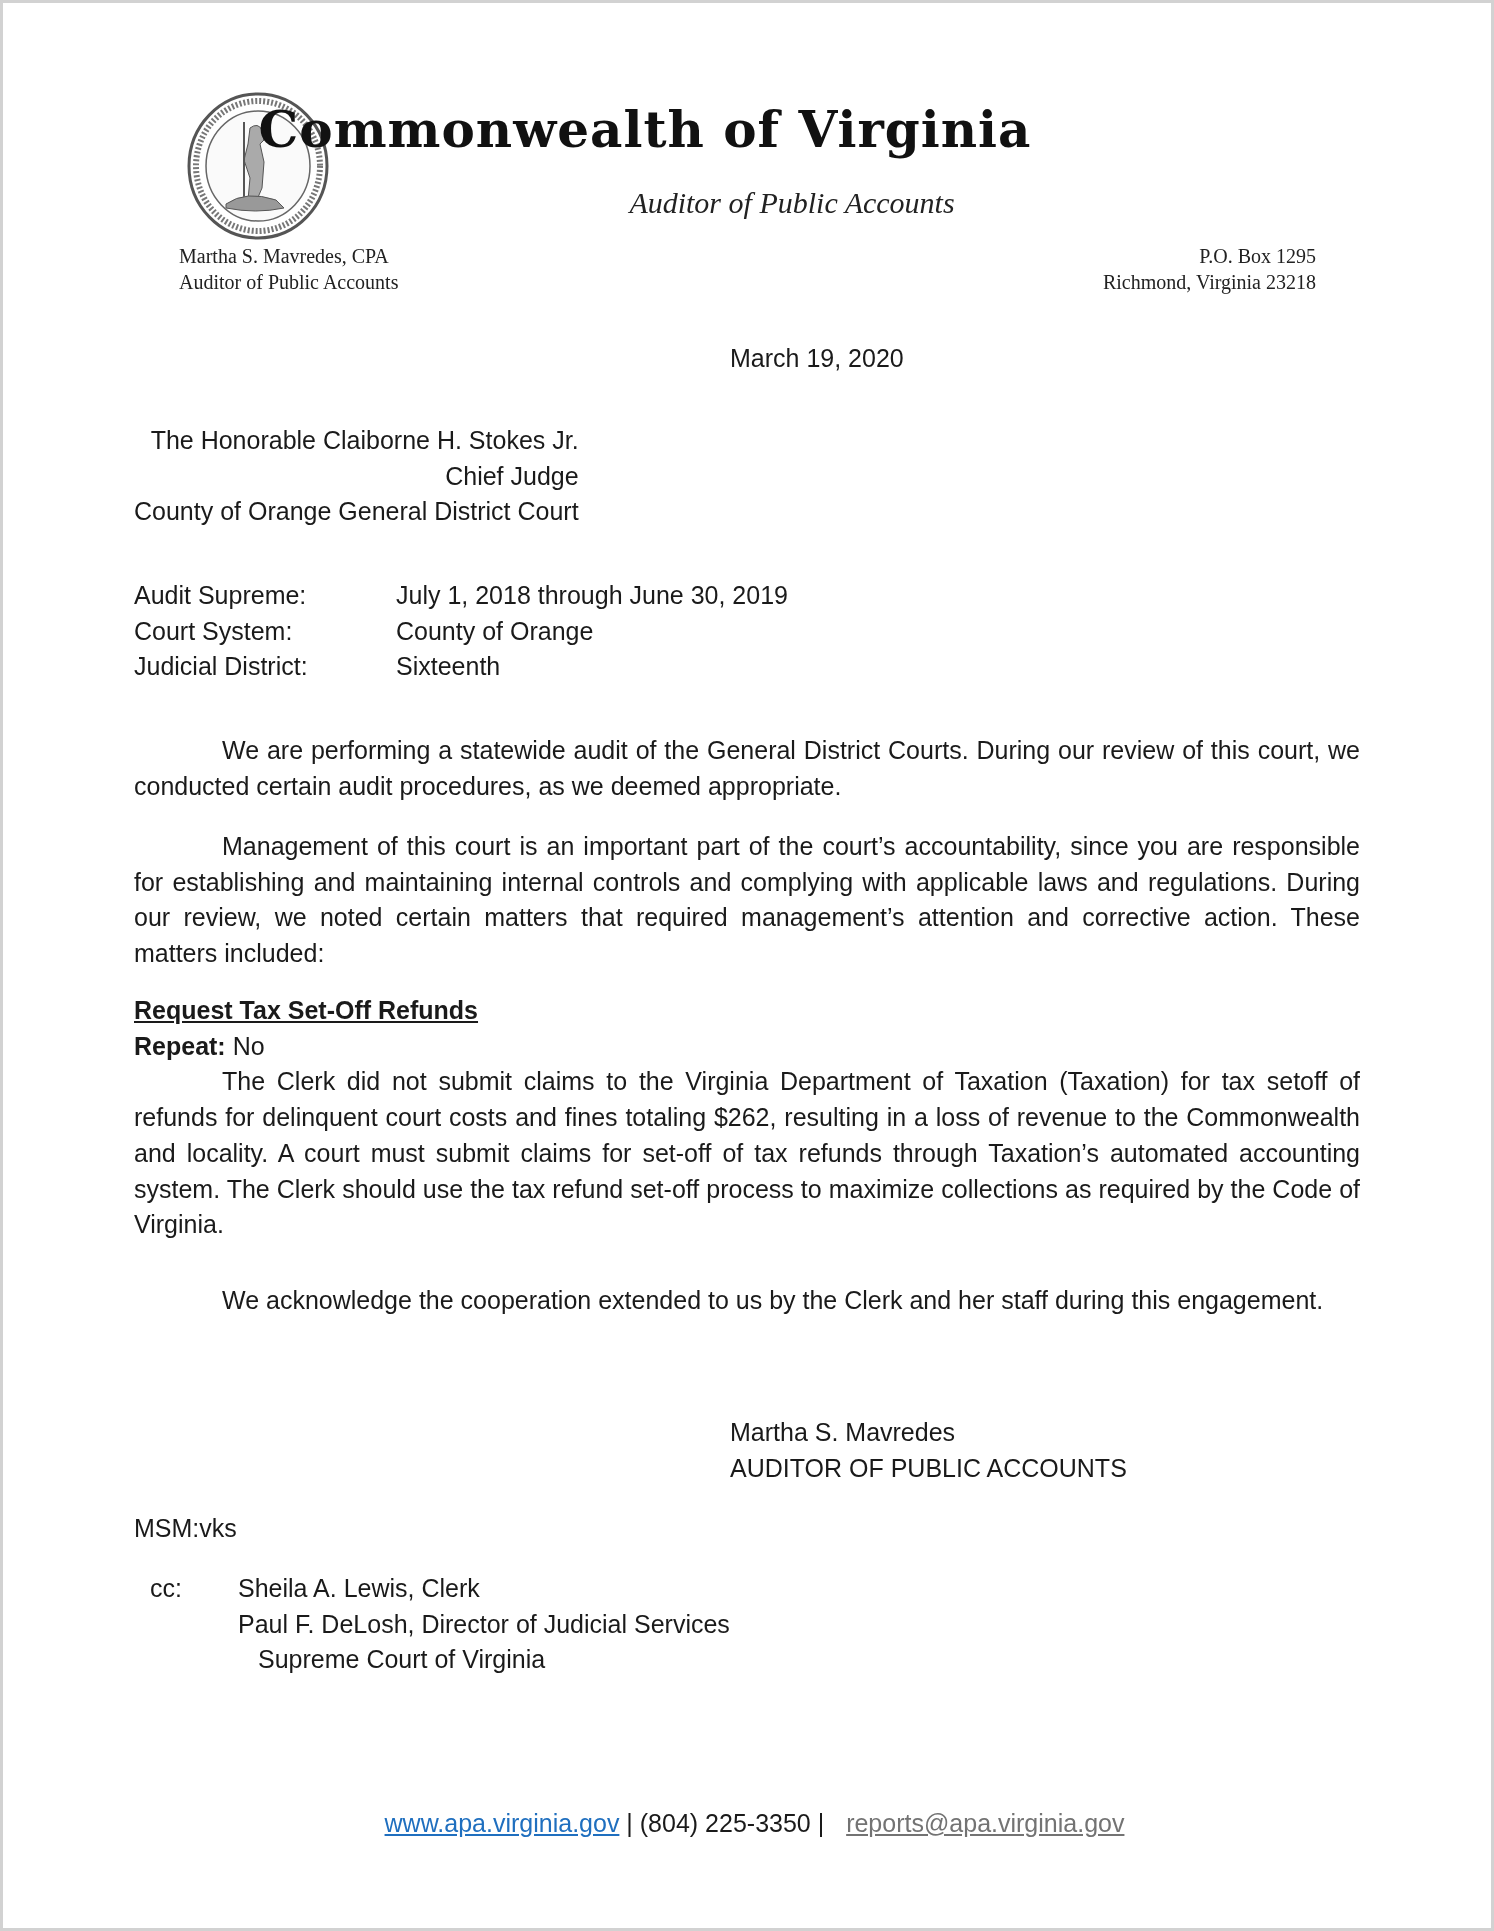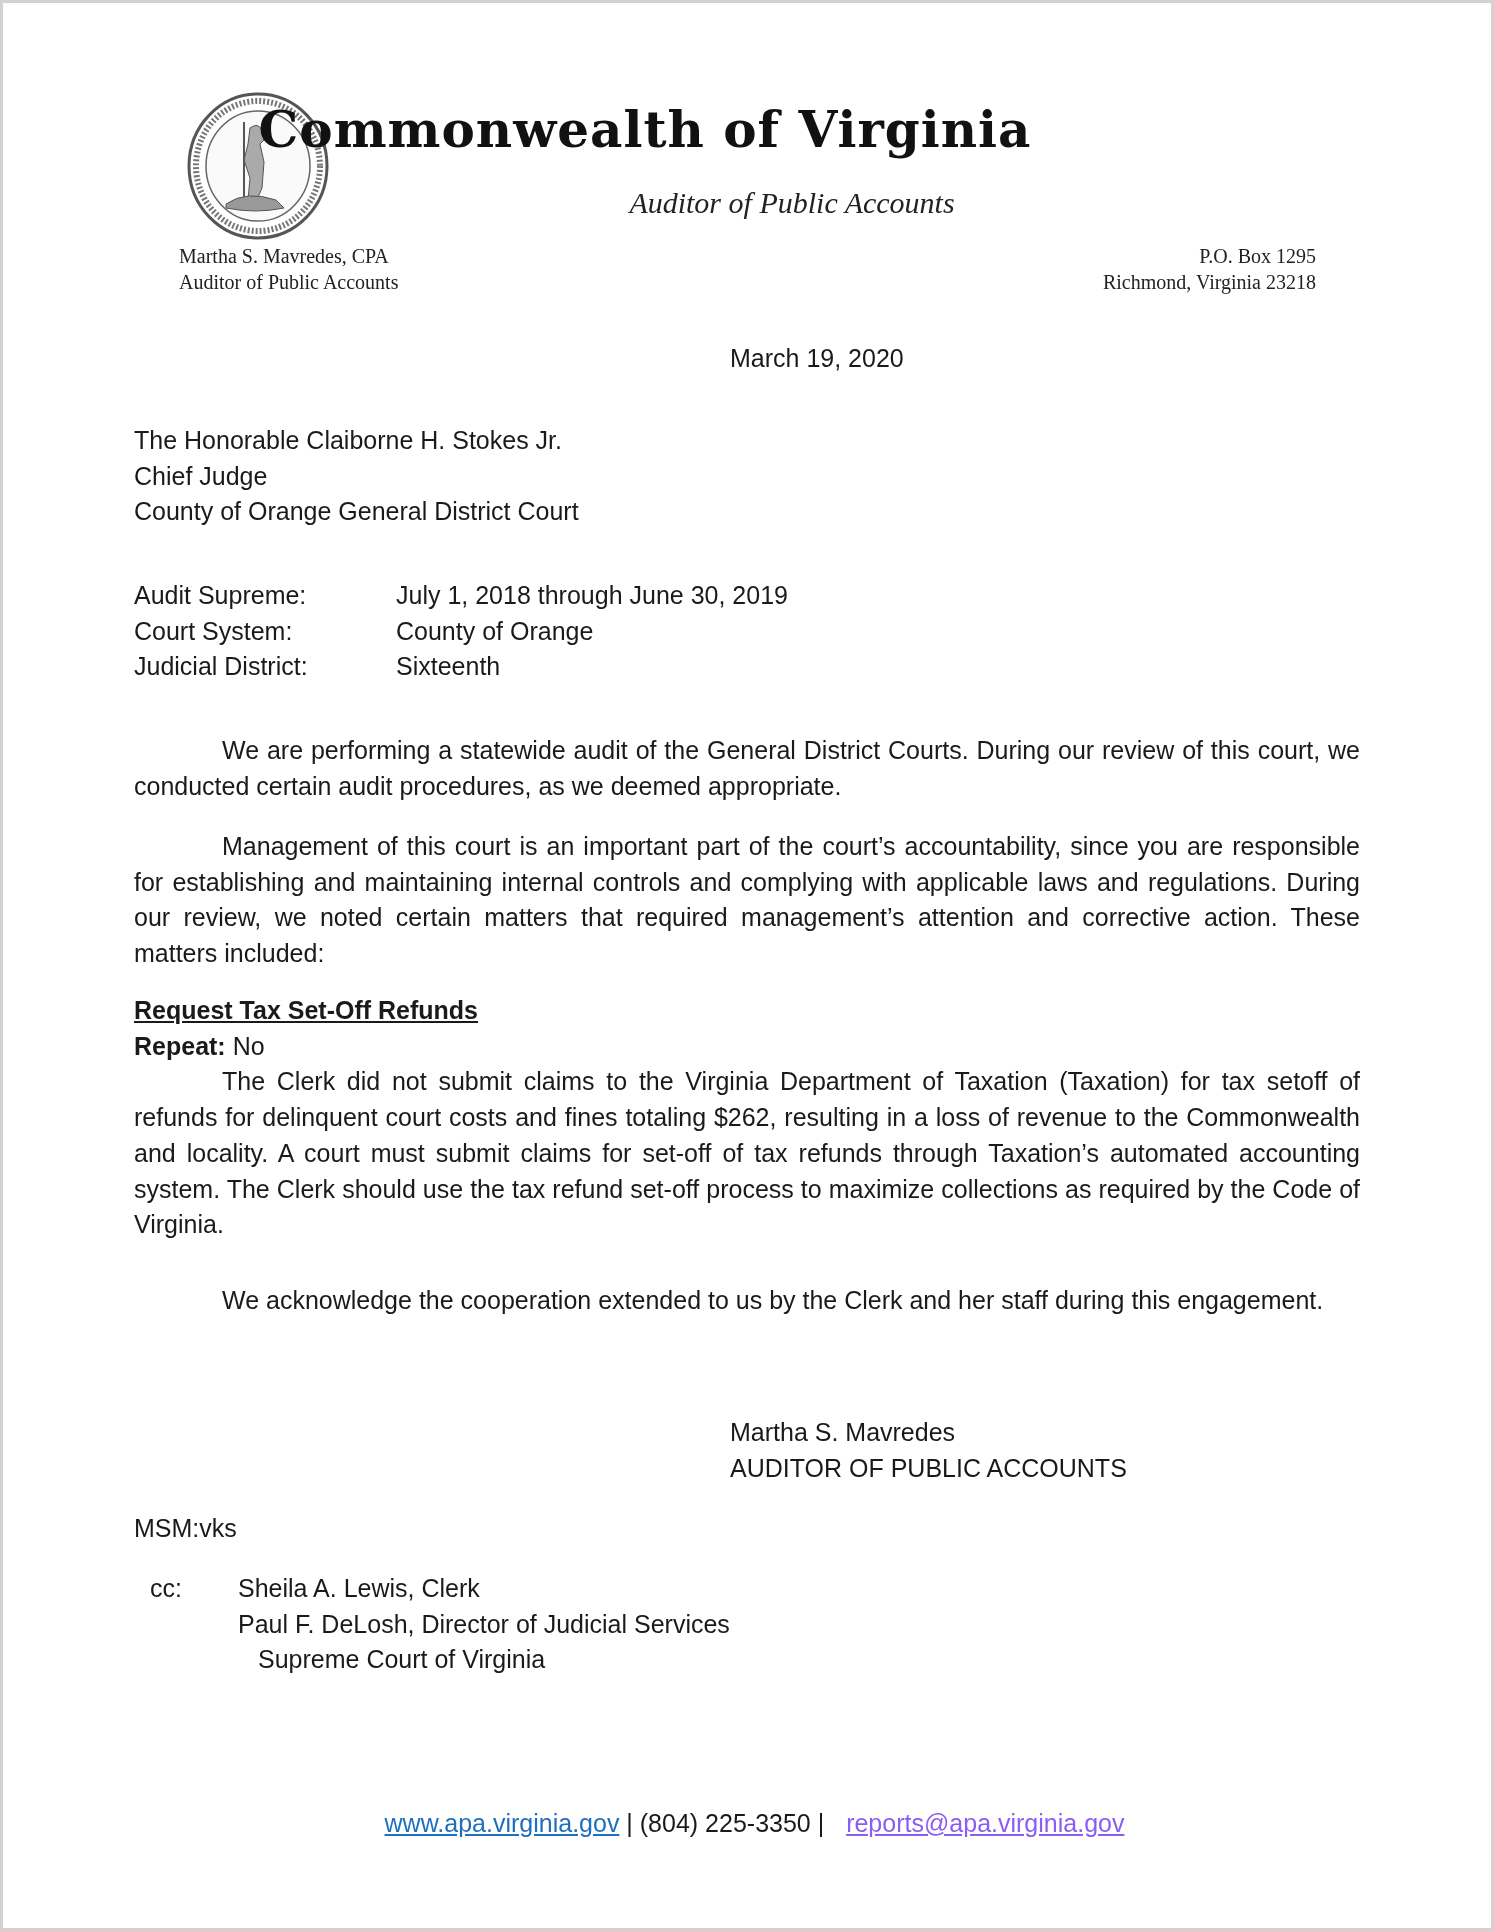--- a/index.html
+++ b/index.html
@@ -10,21 +10,21 @@
   .seal{left:186px;top:92px;width:144px;height:148px;}
   .title{left:0;width:1220px;top:100px;text-align:center;padding-left:70px;box-sizing:border-box;
          font-family:"DejaVu Serif","Liberation Serif",serif;font-weight:bold;font-size:50px;letter-spacing:1px;color:#111;}
   .subtitle{left:0;width:1494px;top:186px;text-align:center;padding-left:90px;box-sizing:border-box;
          font-family:"Liberation Serif",serif;font-style:italic;font-size:30px;color:#222;}
   .serif-sm{font-family:"Liberation Serif",serif;font-size:20px;line-height:26px;color:#222;}
   .hdr-left{left:179px;top:243px;}
   .hdr-right{right:178px;top:243px;text-align:right;}
   .body-txt{font-family:"Liberation Sans",sans-serif;font-size:25px;line-height:35.7px;color:#1a1a1a;}
   .date{left:730px;top:341px;}
-  .addr{left:134px;top:423px;}
+  .addr{left:134px;top:423px;text-align:right;}
   .info{left:134px;top:578px;}
   .info-row{display:flex;}
   .info-label{width:262px;}
   .para{left:134px;width:1226px;text-align:justify;}
   .indent{text-indent:88px;}
   .p1{top:733px;}
   .p2{top:829px;}
   .finding{left:134px;width:1226px;top:993px;}
   .finding-title{font-weight:bold;text-decoration:underline;}
   .p3{top:1283px;}
@@ -111,14 +111,14 @@
     <span class="cc-label">cc:</span>
     <div>
       <div>Sheila A. Lewis, Clerk</div>
       <div>Paul F. DeLosh, Director of Judicial Services</div>
       <div class="cc-sub">Supreme Court of Virginia</div>
     </div>
   </div>
 </div>
 
 <div class="abs footer body-txt">
-  <span class="link" style="color: rgb(31, 111, 191);">www.apa.virginia.gov</span><span style="white-space: pre;"> | </span><span>(804) 225-3350</span><span style="white-space: pre;"> | </span><span class="link" style="color: #8b5cf6;">reports@apa.virginia.gov</span>
+  <span class="link" style="color: rgb(31, 111, 191);">www.apa.virginia.gov</span><span style="white-space: pre;"> | </span><span>(804) 225-3350</span><span style="white-space: pre;"> | </span><span class="link" style="color: #737373;">reports@apa.virginia.gov</span>
 </div>
 
 </body></html>

